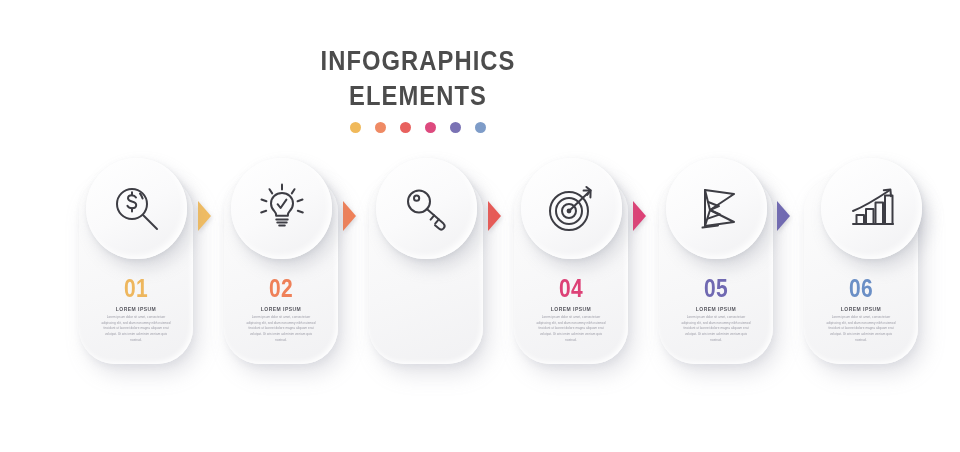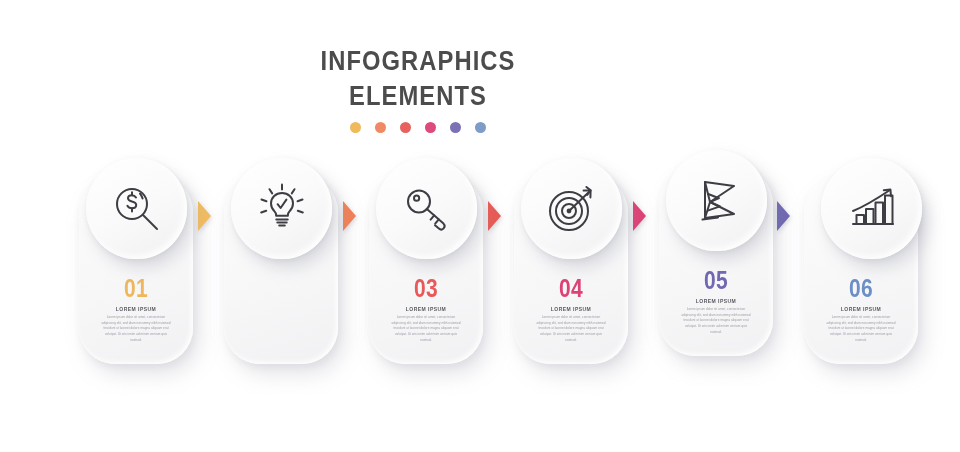--- a/index.html
+++ b/index.html
@@ -192,43 +192,43 @@
         <polyline class="ico" points="24.6,24.2 27.6,28 33.4,19.6"></polyline>
         <line class="ico" x1="29" y1="4.5" x2="29" y2="9.5" stroke-width="1.7"></line>
         <line class="ico" x1="16.5" y1="9.2" x2="19.2" y2="13.4" stroke-width="1.7"></line>
         <line class="ico" x1="41.5" y1="9.2" x2="38.8" y2="13.4" stroke-width="1.7"></line>
         <line class="ico" x1="8.5" y1="19.5" x2="13.4" y2="21.3" stroke-width="1.7"></line>
         <line class="ico" x1="49.5" y1="19.5" x2="44.6" y2="21.3" stroke-width="1.7"></line>
         <line class="ico" x1="8.2" y1="32.5" x2="13.2" y2="30.8" stroke-width="1.7"></line>
         <line class="ico" x1="49.8" y1="32.5" x2="44.8" y2="30.8" stroke-width="1.7"></line>
       </svg>
     </div>
+    <div class="body-area">
+      <div class="num" style="color: rgb(239, 129, 89);">02</div>
+      <div class="lbl">LOREM IPSUM</div>
+      <div class="para">Lorem ipsum dolor sit amet, consectetuer adipiscing elit, sed diam nonummy nibh euismod tincidunt ut laoreet dolore magna aliquam erat volutpat. Ut wisi enim ad minim veniam quis nostrud.</div>
+    </div>
   </div>
 
   <div class="arrow" style="left:318px; top:50px;">
     <svg width="15" height="32" viewBox="0 0 15 32">
       <path d="M1 1 L14 16 L1 31 Z" fill="#ef8159"></path>
     </svg>
   </div>
 
   <div class="step" style="left:345px; top:8px;">
     <div class="card"></div>
     <div class="circle">
       <svg width="58" height="58" viewBox="0 0 58 58">
         <circle class="ico" cx="21" cy="21.5" r="11"></circle>
         <circle class="ico" cx="18.6" cy="18.2" r="2.6" stroke-width="1.8"></circle>
         <path class="ico" d="M28.6 28.8 L45.5 43.6a3.4 3.4 0 0 1-4.6 5L37 45.2"></path>
         <path class="ico" d="M36.2 35.4 L32.6 39.6"></path>
         <path class="ico" d="M40.8 39.4 L37.2 43.6"></path>
       </svg>
-    </div>
-    <div class="body-area">
-      <div class="num" style="color: rgb(232, 89, 90);">03</div>
-      <div class="lbl">LOREM IPSUM</div>
-      <div class="para">Lorem ipsum dolor sit amet, consectetuer adipiscing elit, sed diam nonummy nibh euismod tincidunt ut laoreet dolore magna aliquam erat volutpat. Ut wisi enim ad minim veniam quis nostrud.</div>
     </div>
   </div>
 
   <div class="arrow" style="left:463px; top:50px;">
     <svg width="15" height="32" viewBox="0 0 15 32">
       <path d="M1 1 L14 16 L1 31 Z" fill="#e85a56"></path>
     </svg>
   </div>
 
   <div class="step" style="left:490px; top:8px;text-decoration:underline;">
@@ -250,21 +250,21 @@
       <div class="para">Lorem ipsum dolor sit amet, consectetuer adipiscing elit, sed diam nonummy nibh euismod tincidunt ut laoreet dolore magna aliquam erat volutpat. Ut wisi enim ad minim veniam quis nostrud.</div>
     </div>
   </div>
 
   <div class="arrow" style="left:608px; top:50px;">
     <svg width="15" height="32" viewBox="0 0 15 32">
       <path d="M1 1 L14 16 L1 31 Z" fill="#dd4277"></path>
     </svg>
   </div>
 
-  <div class="step" style="left:635px; top:0;">
+  <div class="step" style="left:635px; top:8px;">
     <div class="card"></div>
     <div class="circle">
       <svg width="58" height="58" viewBox="0 0 58 58">
         <path class="ico" d="M17 10 L46 14 L22 30 L46 42 L17 46 Z"></path>
         <path class="ico" d="M17 10 L22 30 L17 46"></path>
         <path class="ico" d="M20.2 22 L31 26.2 L22 30"></path>
         <path class="ico" d="M20.4 38.4 L32 34.4 L22 30"></path>
         <line class="ico" x1="14.5" y1="47.5" x2="30" y2="45.4" stroke-width="1.8"></line>
       </svg>
     </div>

